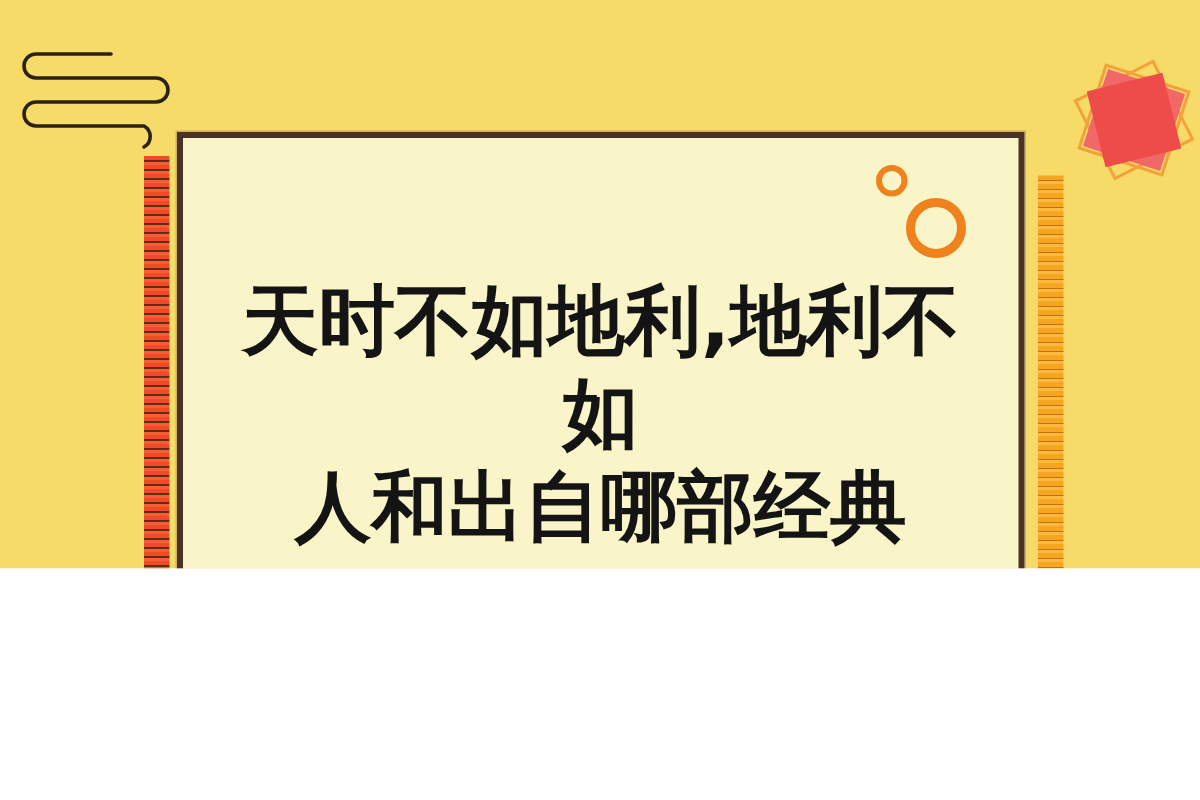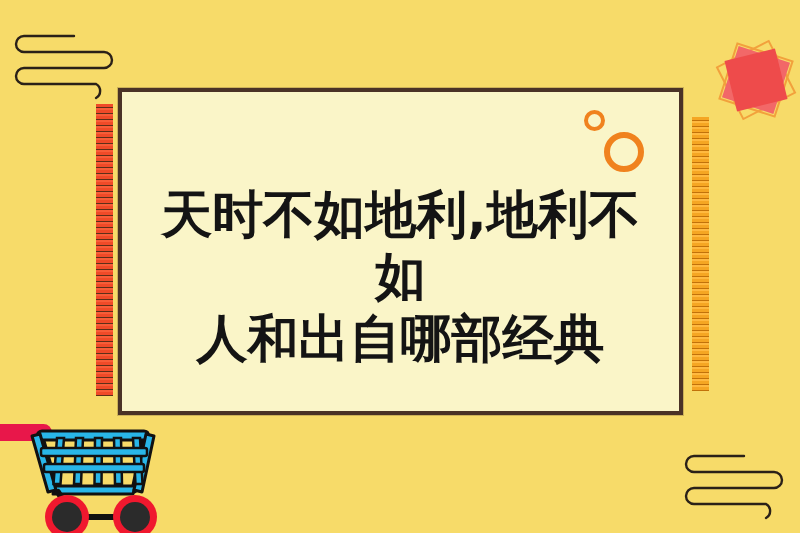--- a/index.html
+++ b/index.html
@@ -8,21 +8,21 @@
     padding: 0;
     background: #ffffff;
   }
   body {
     font-family: "Liberation Sans", "DejaVu Sans", sans-serif;
   }
 
   .poster {
     position: relative;
     width: 800px;
-    height: 533px;
+    height: 379px;
     overflow: hidden;
     background: #f7db69;
   }
 
   
   .squiggle {
     position: absolute;
     pointer-events: none;
   }
   .squiggle-top-left {

